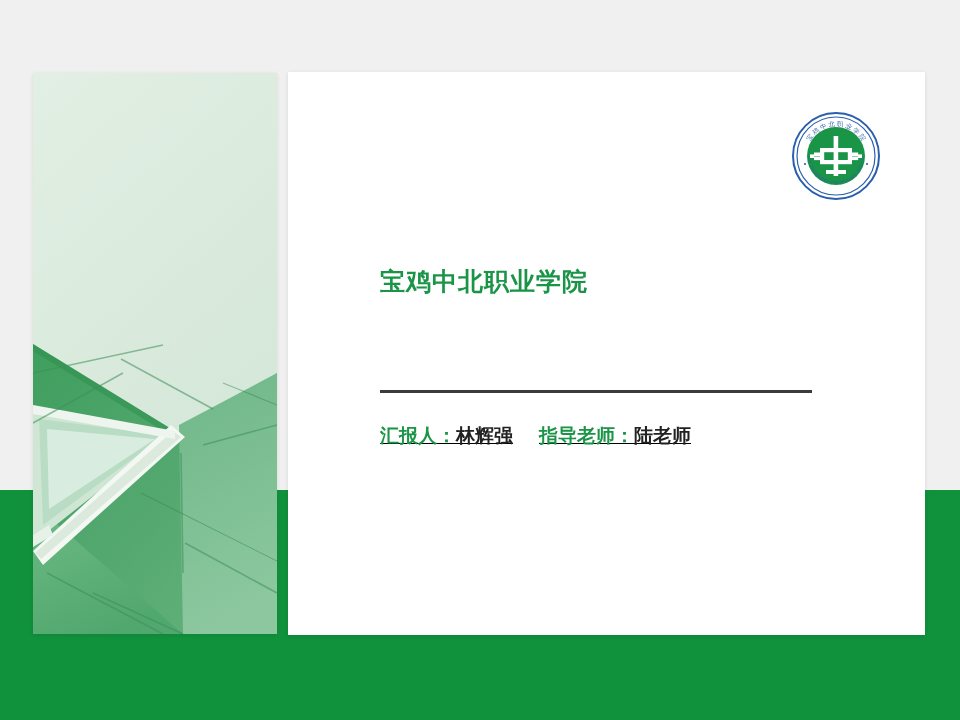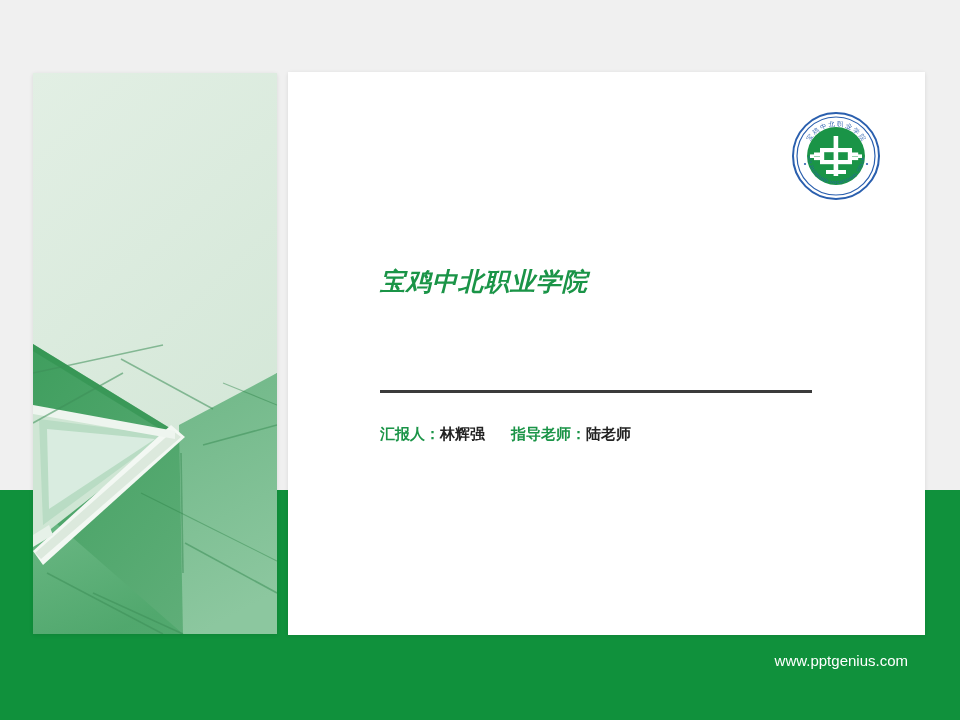--- a/index.html
+++ b/index.html
@@ -71,21 +71,20 @@
     top: 266px;
     width: 480px;
   }
   .school-name {
     font-size: 25px;
     font-weight: bold;
     color: #1a9447;
     letter-spacing: 1px;
     line-height: 1.25;
     white-space: nowrap;
-    font-style: italic;
   }
   .main-title {
     margin-top: 10px;
     font-size: 38px;
     font-weight: bold;
     color: #333333;
     letter-spacing: 1px;
     line-height: 1.2;
     white-space: nowrap;
   }
@@ -94,24 +93,25 @@
     left: 380px;
     top: 390px;
     width: 432px;
     height: 3px;
     background: #3b3b3b;
   }
   .meta-row {
     position: absolute;
     left: 380px;
     top: 424px;
-    font-size: 15px;
+    font-size: 19px;
     font-weight: bold;
     white-space: nowrap;
     line-height: 1.3;
+    text-decoration: underline;
   }
   .meta-label {
     color: #1a9447;
   }
   .meta-value {
     color: #222222;
   }
   .meta-gap {
     display: inline-block;
     width: 26px;
@@ -255,15 +255,14 @@
   <div class="text-block">
     <div class="school-name">宝鸡中北职业学院</div>
   </div>
 
   <div class="divider"></div>
 
   <div class="meta-row">
     <span class="meta-label">汇报人：</span><span class="meta-value">林辉强</span><span class="meta-gap"></span><span class="meta-label">指导老师：</span><span class="meta-value">陆老师</span>
   </div>
 
-  <div class="footer-url">www.pptgenius.com</div>
 
 </div>
 
 </body></html>

